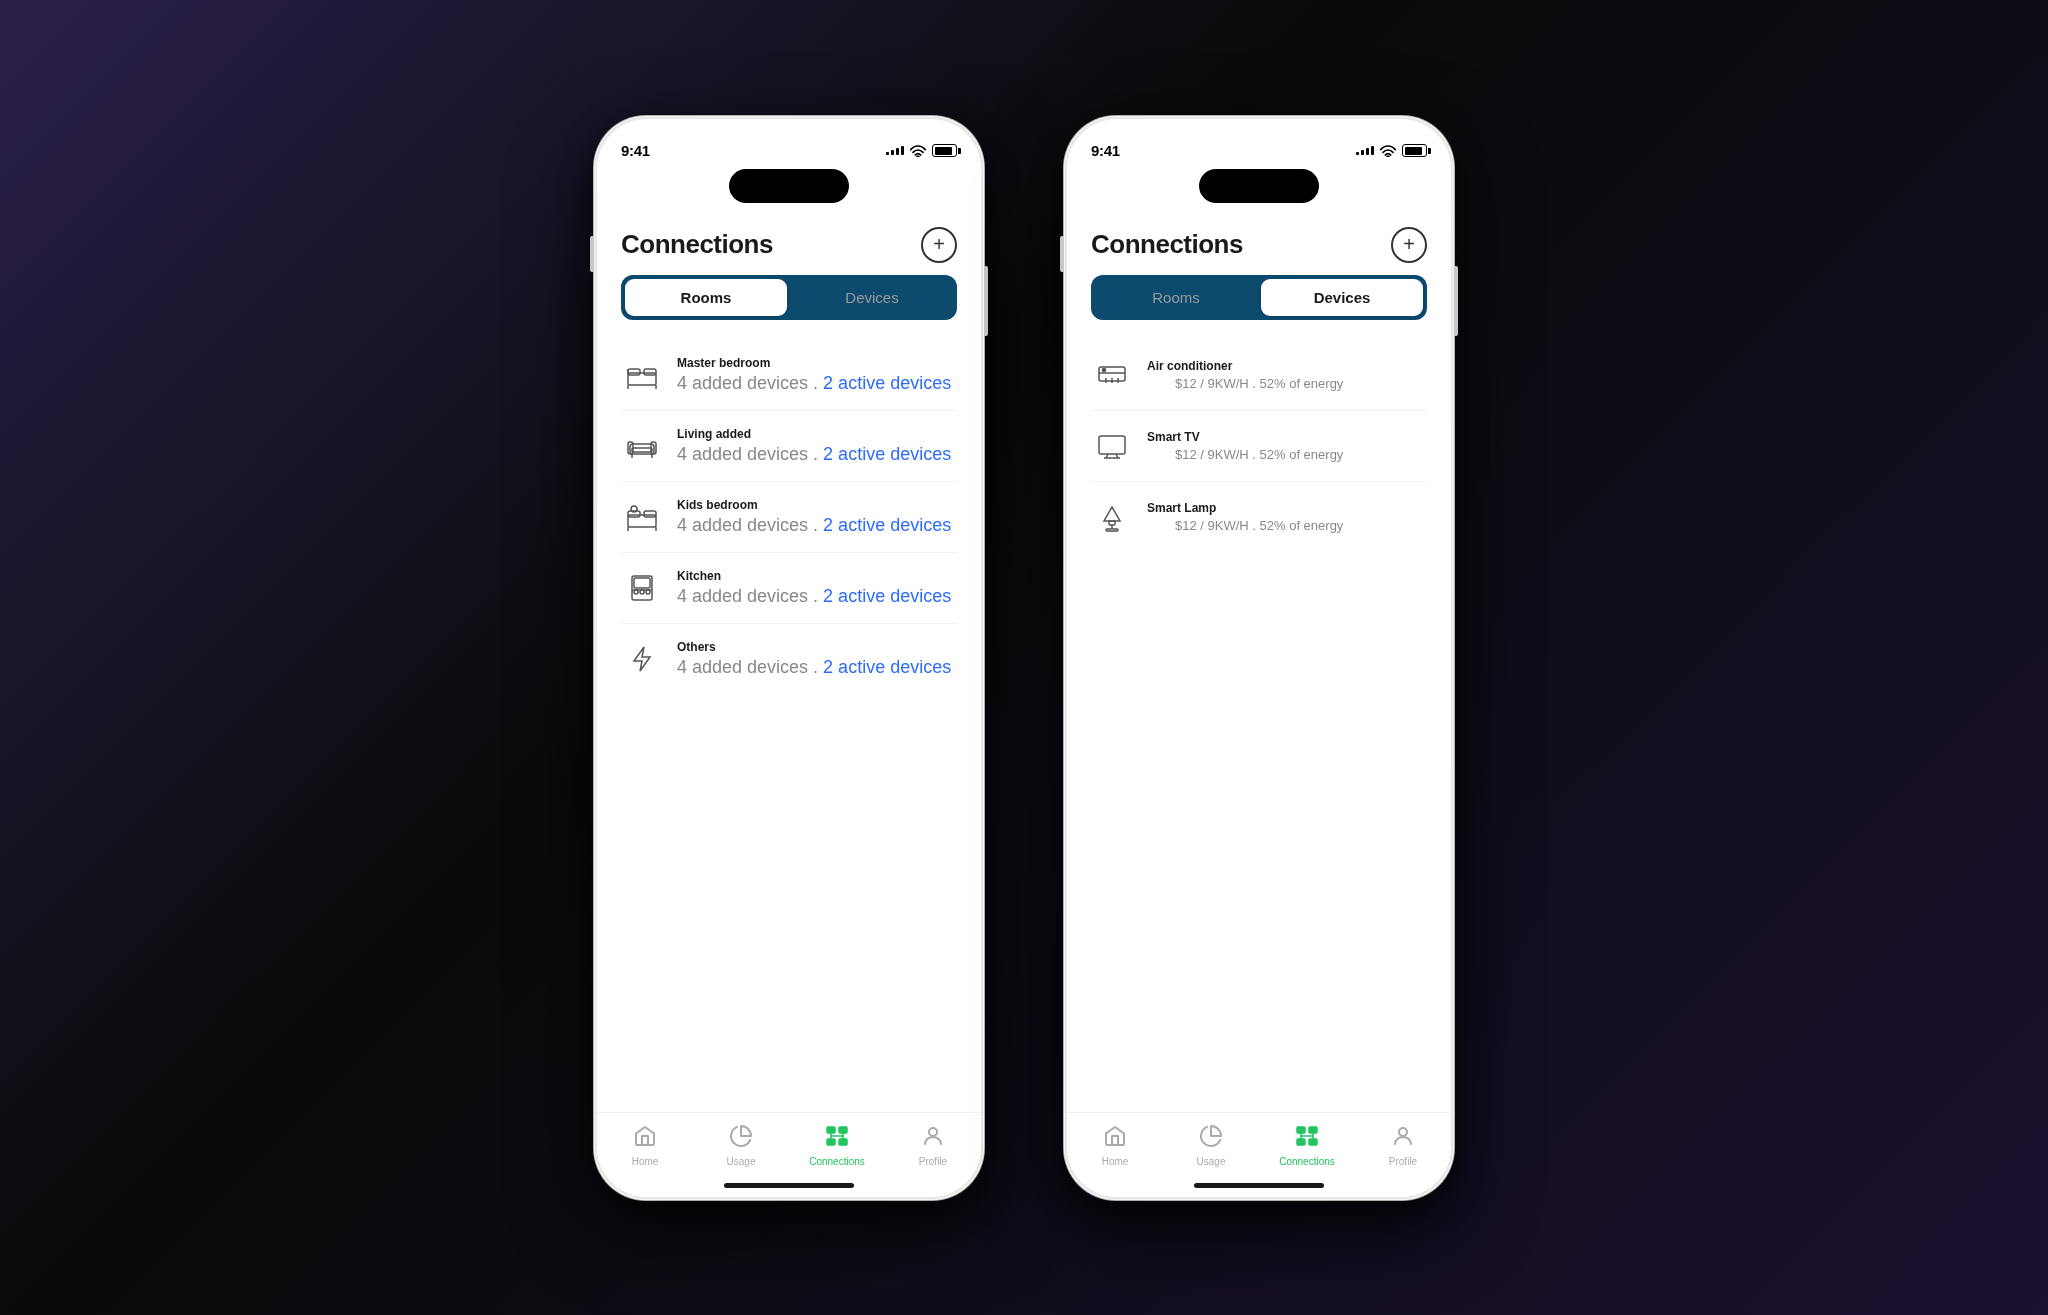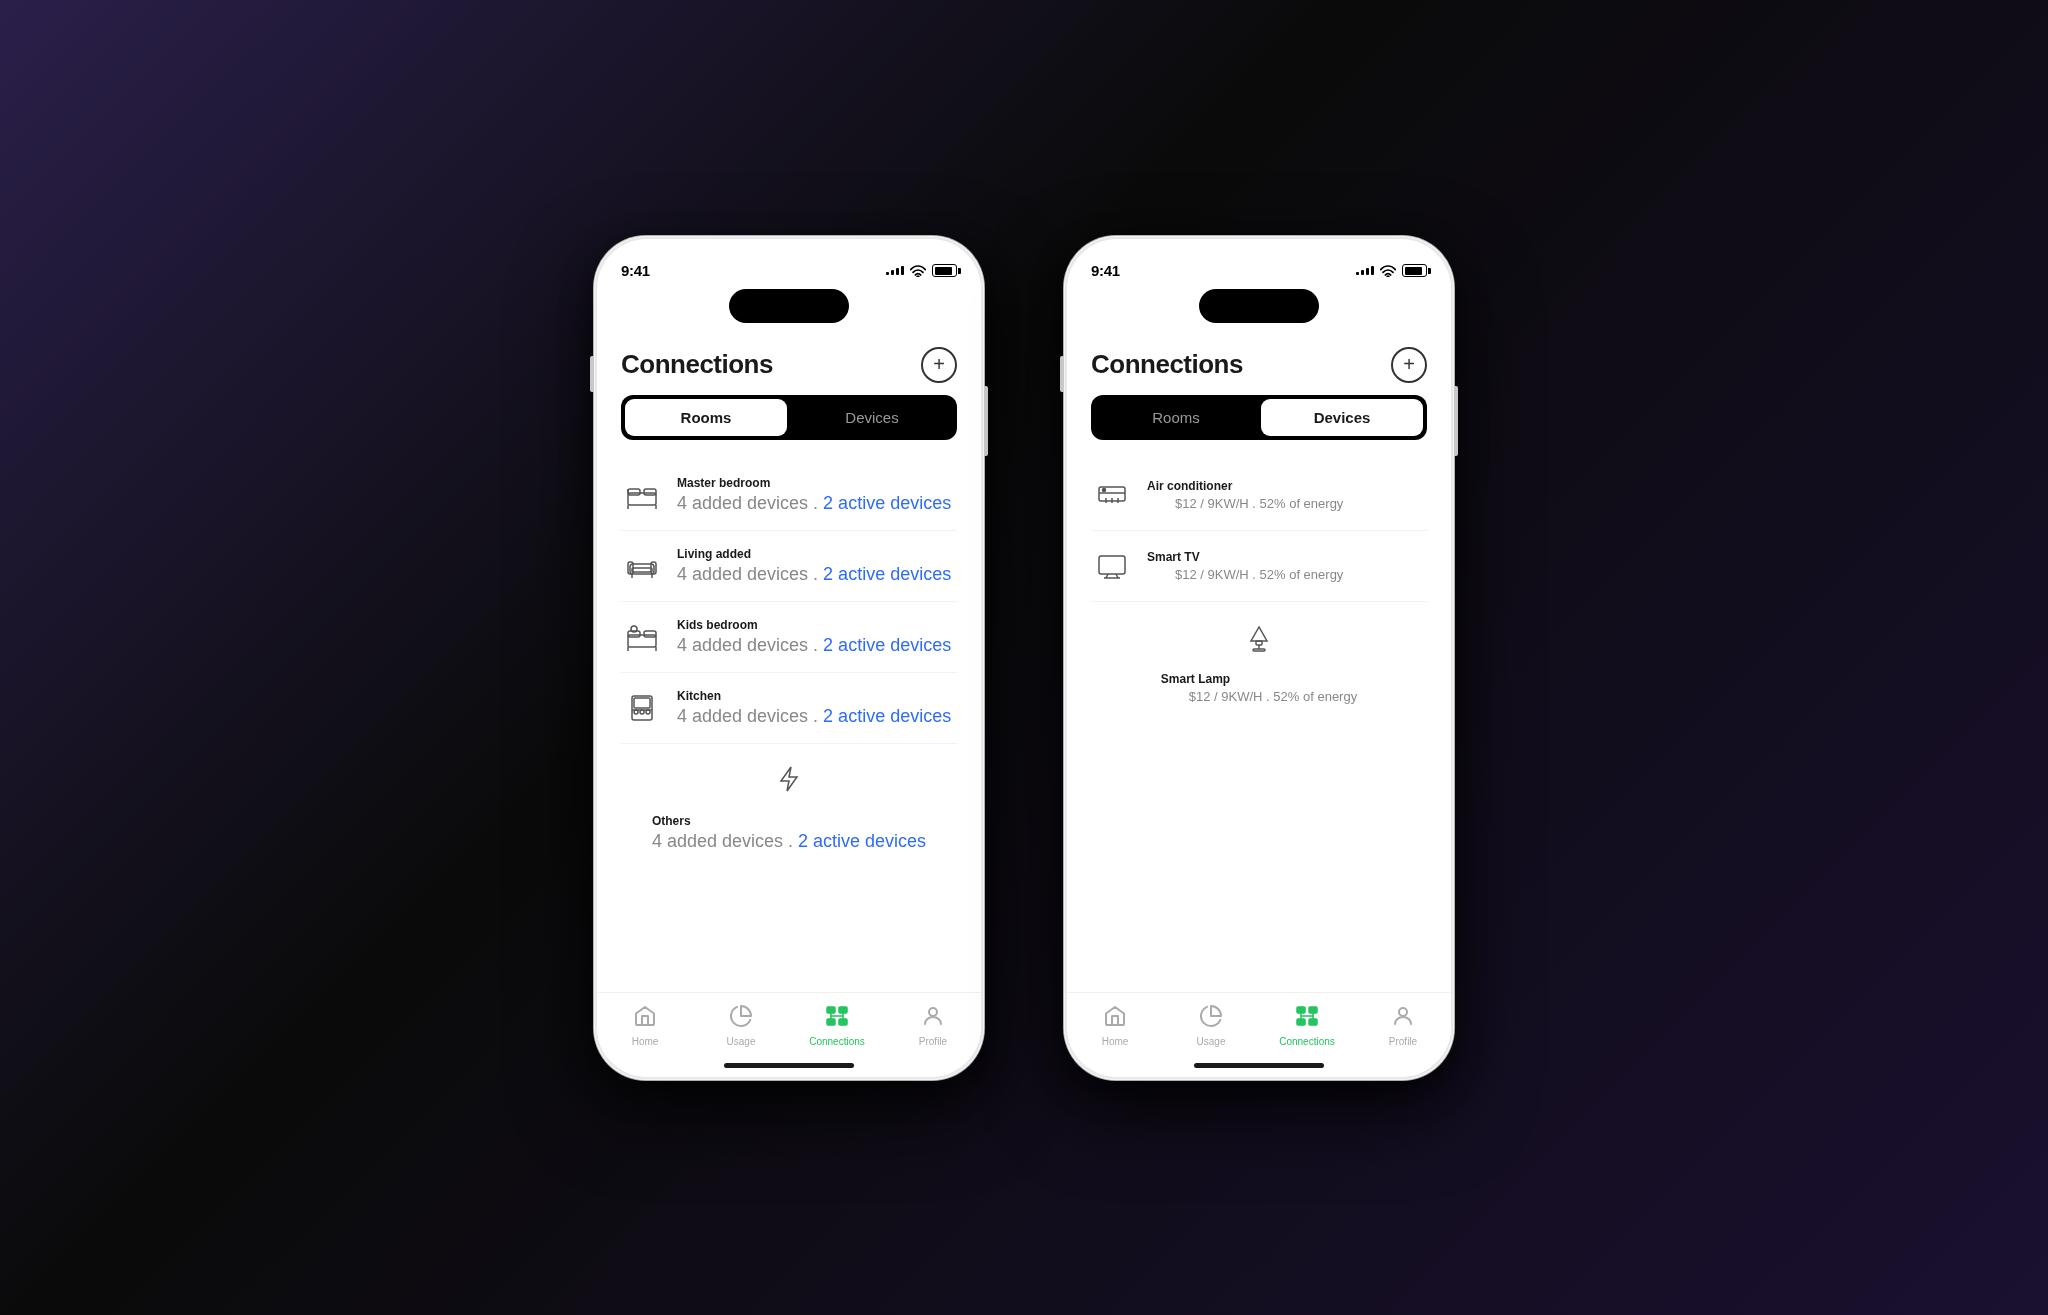--- a/index.html
+++ b/index.html
@@ -18,21 +18,21 @@
     .scene {
       display: flex;
       gap: 80px;
       align-items: center;
       justify-content: center;
     }
 
     
     .phone {
       width: 390px;
-      height: 844px;
+      height: 1084px;
       background: #e8e8e8;
       border-radius: 52px;
       padding: 3px;
       box-shadow:
         0 0 0 1px #b0b0b0,
         inset 0 0 0 1px #f5f5f5,
         0 30px 80px rgba(0,0,0,0.8),
         0 10px 30px rgba(0,0,0,0.5);
       position: relative;
     }
@@ -179,21 +179,21 @@
       font-size: 20px;
       font-weight: 300;
       color: #333;
       cursor: pointer;
     }
 
     
     .tab-switcher {
       display: flex;
       margin: 0 24px 20px;
-      background: #000000;
+      background: #0c4a6e;
       border-radius: 12px;
       padding: 4px;
       gap: 4px;
     }
 
     .tab-btn {
       flex: 1;
       padding: 10px;
       text-align: center;
       border-radius: 9px;
@@ -224,21 +224,20 @@
     .list-item {
       display: flex;
       align-items: center;
       gap: 14px;
       padding: 14px 0;
       border-bottom: 1px solid #f2f2f2;
     }
 
     .list-item:last-child {
       border-bottom: none;
-      flex-direction: column;
     }
 
     .item-icon {
       width: 42px;
       height: 42px;
       display: flex;
       align-items: center;
       justify-content: center;
       flex-shrink: 0;
     }

